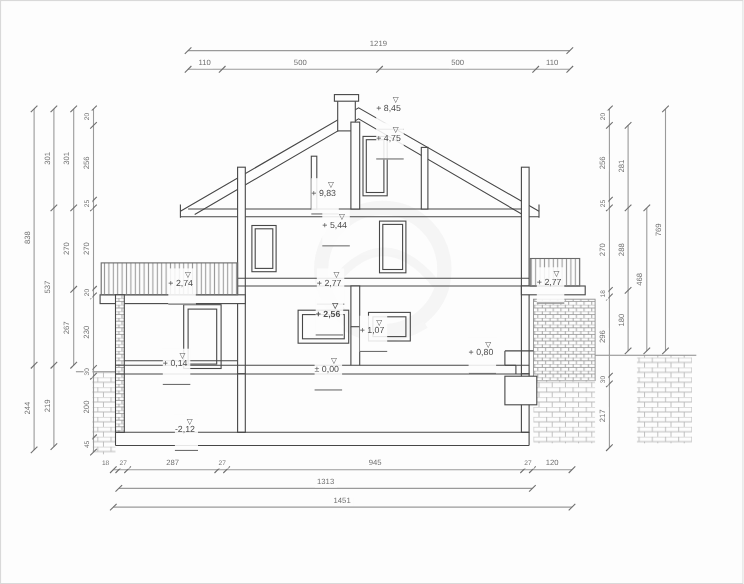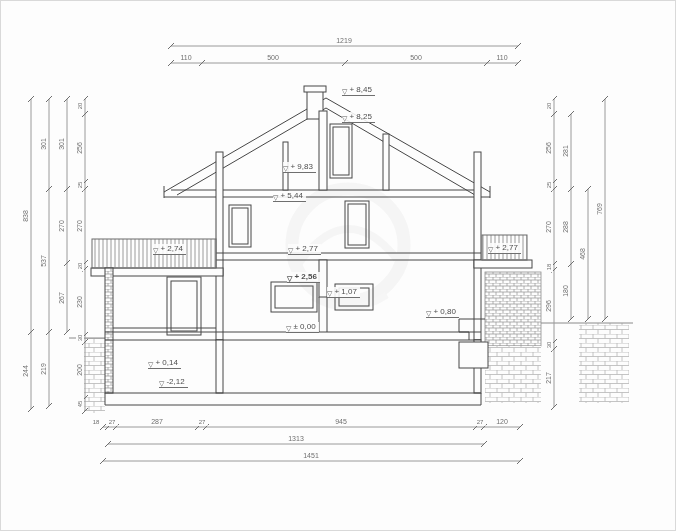--- a/index.html
+++ b/index.html
@@ -15,21 +15,21 @@
     font-size:7px;color:#6f6f6f;background:#fdfdfd;padding:0 2px;line-height:8px;white-space:nowrap;
   }
   .dimv{
     position:absolute;transform:translate(-50%,-50%) rotate(-90deg);
     font-size:7px;color:#6f6f6f;background:#fdfdfd;padding:0 2px;line-height:8px;white-space:nowrap;
   }
   .small{font-size:6px;}
   .elev{
     position:absolute;display:flex;align-items:flex-end;
     font-size:8px;color:#4e4e4e;border-bottom:1px solid #6f6f6f;
-    background:rgba(253,253,253,.88);padding:0 3px 1px 0;line-height:9px;white-space:nowrap;
+    background:rgba(253,253,253,.88);padding:0 3px 14px 0;line-height:9px;white-space:nowrap;flex-direction:column;
   }
   .elev .tri{font-size:7px;position:relative;top:2px;margin-right:2px;color:#5a5a5a;}
   .watermark{
     position:absolute;left:222px;top:300px;width:260px;text-align:center;
     font-size:44px;font-weight:bold;letter-spacing:14px;color:#e4e4e4;opacity:.6;
     font-family:"Liberation Sans", sans-serif;pointer-events:none;
   }
 </style>
 </head>
 <body>
@@ -237,47 +237,47 @@
       <span class="dimv" style="left: 565px; top: 226px;">288</span>
       <span class="dimv" style="left: 565px; top: 290px;">180</span>
       <span class="dimv" style="left: 582px; top: 253px;">468</span>
       <span class="dimv" style="left: 599px; top: 208px;">769</span>
       <div class="elev" style="left: 341px; top: 84px;">
         <span class="tri">▽</span>
         <span>+ 8,45</span>
       </div>
       <div class="elev" style="left: 341px; top: 111px;">
         <span class="tri">▽</span>
-        <span>+ 8,25</span>
+        <span>+ 4,75</span>
       </div>
       <div class="elev" style="left: 282px; top: 161px;">
         <span class="tri">▽</span>
         <span>+ 9,83</span>
       </div>
-      <div class="elev" style="left: 272px; top: 190px;">
+      <div class="elev" style="left: 292px; top: 190px;">
         <span class="tri">▽</span>
         <span>+ 5,44</span>
       </div>
       <div class="elev" style="left: 287px; top: 243px;">
         <span class="tri">▽</span>
         <span>+ 2,77</span>
       </div>
       <div class="elev" style="left: 286px; top: 271px; font-weight: bold;">
         <span class="tri">▽</span>
         <span>+ 2,56</span>
       </div>
       <div class="elev" style="left: 326px; top: 286px;">
         <span class="tri">▽</span>
         <span>+ 1,07</span>
       </div>
       <div class="elev" style="left: 285px; top: 321px;">
         <span class="tri">▽</span>
         <span>± 0,00</span>
       </div>
-      <div class="elev" style="left: 147px; top: 316px; margin-top: 41px;">
+      <div class="elev" style="left: 147px; top: 316px;">
         <span class="tri">▽</span>
         <span>+ 0,14</span>
       </div>
       <div class="elev" style="left: 158px; top: 376px;">
         <span class="tri">▽</span>
         <span>-2,12</span>
       </div>
       <div class="elev" style="left: 152px; top: 243px; justify-content: center;">
         <span class="tri">▽</span>
         <span>+ 2,74</span>

